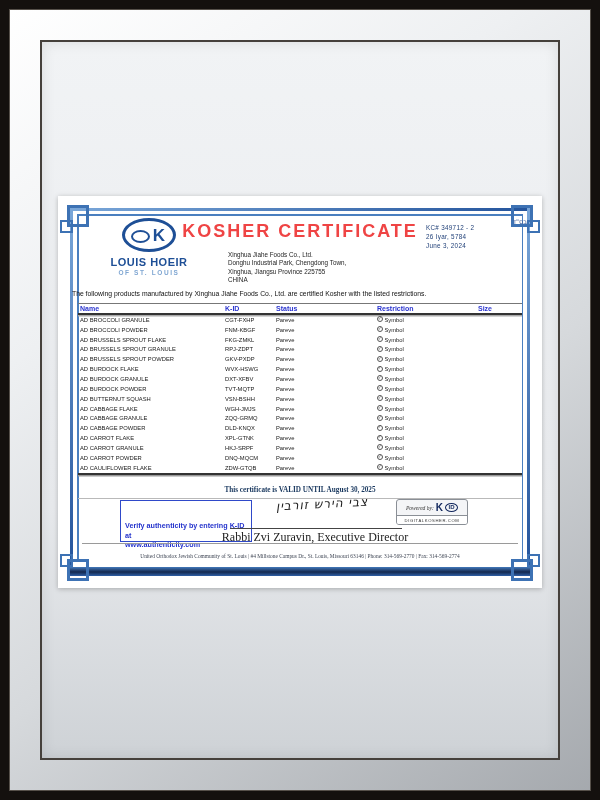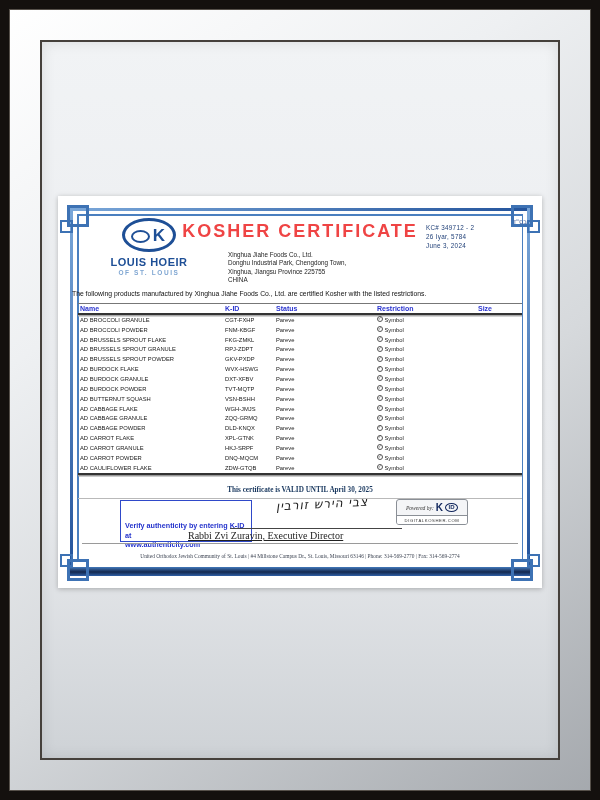--- a/index.html
+++ b/index.html
@@ -65,22 +65,22 @@
            font-family:"Liberation Serif",serif; font-size:7.2px; font-weight:700; color:#17365d; }
   .valid-rule { position:absolute; left:20px; right:20px; top:302px; height:1px; background:#b9b9b9; }
 
   .verify-box { position:absolute; left:62px; top:304px; width:132px; height:32px; border:1.5px solid #2f49c9;
                 padding:20px 4px; font-size:7.2px; font-weight:700; line-height:9.5px; color:#2433cc; }
 
   .sig-script { position:absolute; left:195px; top:301px; width:138px; text-align:center; direction:rtl;
                 font-family:"DejaVu Sans",sans-serif; font-style:italic; font-size:12px; letter-spacing:1px;
                 color:#1a1a1a; transform:rotate(-3deg); }
   .sig-line { position:absolute; left:172px; top:332px; width:172px; height:1px; background:#444; }
-  .sig-name { position:absolute; left:130px; top:334px; width:254px; text-align:left;
-              font-family:"Liberation Serif",serif; font-size:10px; color:#222;text-decoration:underline; }
+  .sig-name { position:absolute; left:130px; top:334px; width:254px; text-align:center;
+              font-family:"Liberation Serif",serif; font-size:12px; color:#222; }
 
   .badge { position:absolute; left:338px; top:303px; width:72px; border:1px solid #8a8f96; border-radius:3px;
            background:#f4f5f7; overflow:hidden; }
   .badge-top { display:flex; align-items:center; justify-content:center; gap:2px; padding:3px 2px; }
   .pwb { font-family:"Liberation Serif",serif; font-style:italic; font-size:5.5px; color:#333; }
   .kid-k { font-size:10px; font-weight:900; color:#10265c; line-height:9px; }
   .kid-oval { border:1.5px solid #10265c; border-radius:50%; padding:0 2.5px; font-size:6px; font-weight:800; color:#10265c; line-height:7px; }
   .badge-bot { border-top:1px solid #8a8f96; background:#ffffff; text-align:center; padding:1.5px 0;
                font-size:4.2px; letter-spacing:.6px; color:#333; }
 
@@ -304,21 +304,21 @@
       <div class="c-status">Pareve</div>
       <div class="c-restr">
         <span class="chk">✓</span>
         <span>Symbol</span>
       </div>
       <div class="c-size"></div>
     </div>
       </div>
   </div>
 
-  <div class="valid">This certificate is VALID UNTIL  April 30, 2025</div>
+  <div class="valid">This certificate is VALID UNTIL  August 30, 2025</div>
   <div class="valid-rule"></div>
 
   <div class="verify-box">
     <span>Verify authenticity by entering K-ID at</span><br>
     <span>www.authenticity.com</span>
   </div>
 
   <div class="sig-script">צבי הירש זורבין</div>
   <div class="sig-line"></div>
   <div class="sig-name">Rabbi Zvi Zuravin, Executive Director</div>

